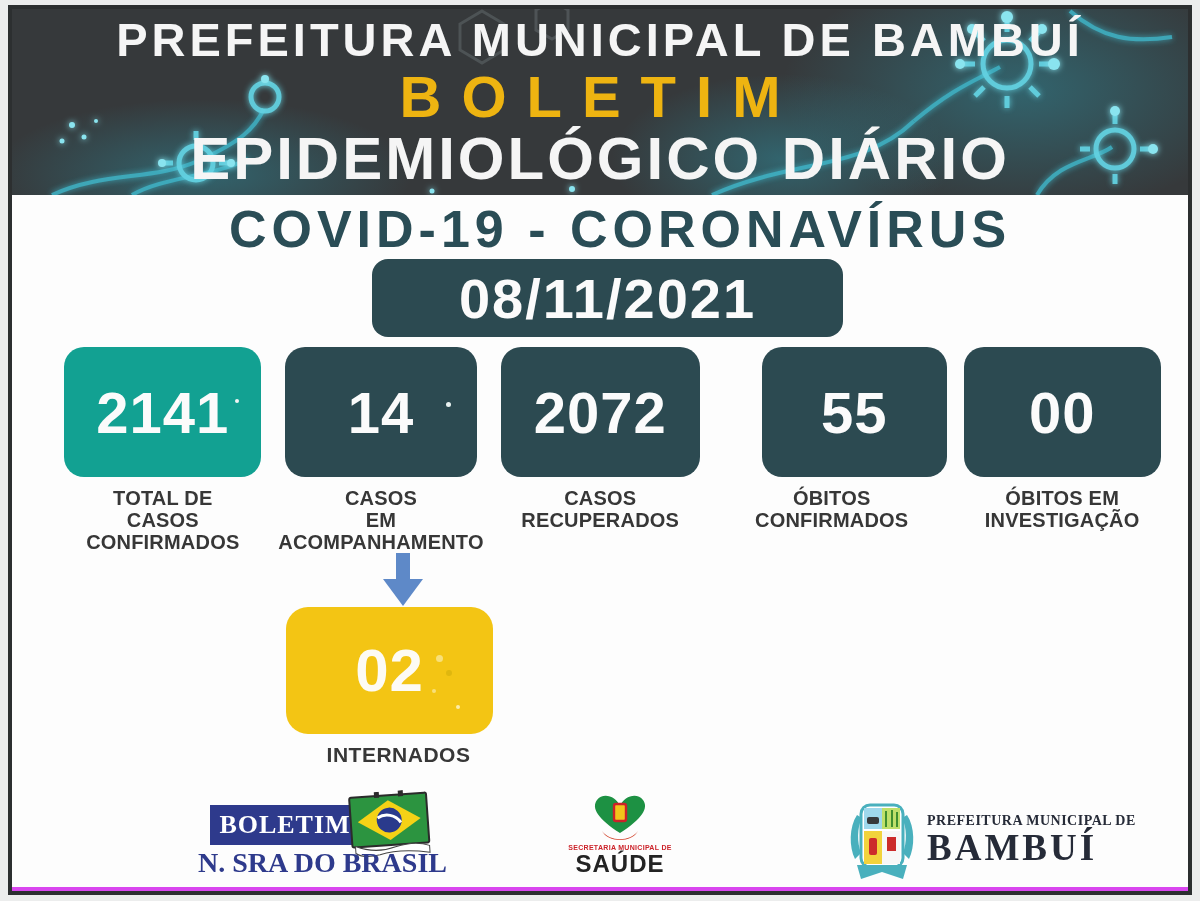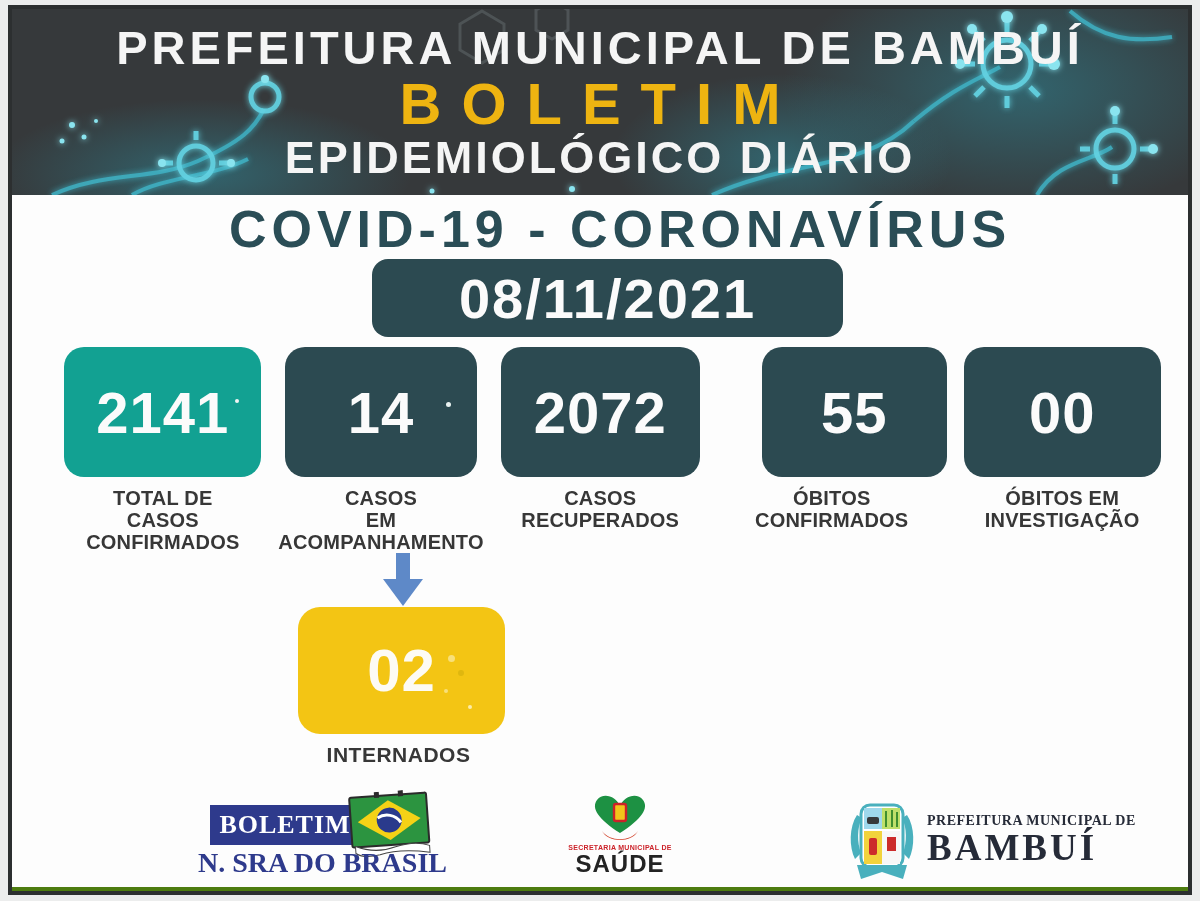--- a/index.html
+++ b/index.html
@@ -6,37 +6,37 @@
   html,body{margin:0;padding:0;}
   body{
     width:1200px;height:901px;overflow:hidden;
     background:#eceded;
     font-family:"Liberation Sans", sans-serif;
     -webkit-font-smoothing:antialiased;
   }
   .canvas{position:relative;width:1200px;height:901px;background:#eceded;}
   .frame{
     position:absolute;left:8px;top:5px;width:1176px;height:882px;
-    border:4px solid #2c2f30;background:#4d7c0f;
+    border:4px solid #2c2f30;background:#d946ef;
   }
   
   .header{
     position:relative;width:100%;height:186px;background:#36393b;overflow:hidden;
     display:flex;flex-direction:column;align-items:center;justify-content:center;
   }
   .hdr-deco{position:absolute;left:0;top:0;z-index:0;}
   .hdr-line{position:relative;z-index:2;text-align:center;white-space:nowrap;}
   .hdr-municipality{
     color:#f5f5f5;font-size:47px;font-weight:700;letter-spacing:4px;line-height:1.05;
   }
   .hdr-boletim{
     color:#eeb411;font-size:58px;font-weight:700;letter-spacing:20px;line-height:1.05;margin-top:2px;
   }
   .hdr-subtitle{
-    color:#f5f5f5;font-size:45px;font-weight:700;letter-spacing:3px;line-height:1.02;margin-top:0px;
+    color:#f5f5f5;font-size:60px;font-weight:700;letter-spacing:3px;line-height:1.02;margin-top:0px;
   }
   
   .content{position:relative;width:100%;height:692px;background:#fdfdfd;}
   .covid-title{
     position:absolute;top:4px;left:0;width:100%;text-align:center;
     color:#2a4d56;font-size:52px;font-weight:700;letter-spacing:5px;white-space:nowrap;
     padding-left:40px;box-sizing:border-box;
   }
   .date-badge{
     position:absolute;left:360px;top:64px;width:471px;height:78px;
@@ -68,21 +68,21 @@
   .speck.w2{width:4px;height:4px;background:#f2f5f5;right:22px;top:52px;}
   
   .arrow-stem{position:absolute;left:384px;top:358px;width:14px;height:28px;background:#5e89c8;}
   .arrow-head{
     position:absolute;left:371px;top:384px;width:0;height:0;
     border-left:20px solid transparent;border-right:20px solid transparent;
     border-top:27px solid #5e89c8;
   }
   
   .hosp-card{
-    position:absolute;left:286px;top:412px;width:207px;height:127px;border-radius:22px;
+    position:absolute;left:274px;top:412px;width:207px;height:127px;border-radius:22px;
     display:flex;align-items:center;justify-content:center;
     color:#fdfbf4;font-size:60px;font-weight:700;letter-spacing:1px;
   }
   .hosp-card .d1{width:7px;height:7px;background:#f8e07a;left:150px;top:48px;}
   .hosp-card .d2{width:6px;height:6px;background:#dfb70f;left:160px;top:63px;}
   .hosp-card .d3{width:4px;height:4px;background:#f8e07a;left:146px;top:82px;}
   .hosp-card .d4{width:4px;height:4px;background:#fceda9;left:170px;top:98px;}
   .hosp-label{
     position:absolute;left:283px;top:548px;width:207px;text-align:center;
     color:#373737;font-size:21px;font-weight:700;letter-spacing:0.5px;

